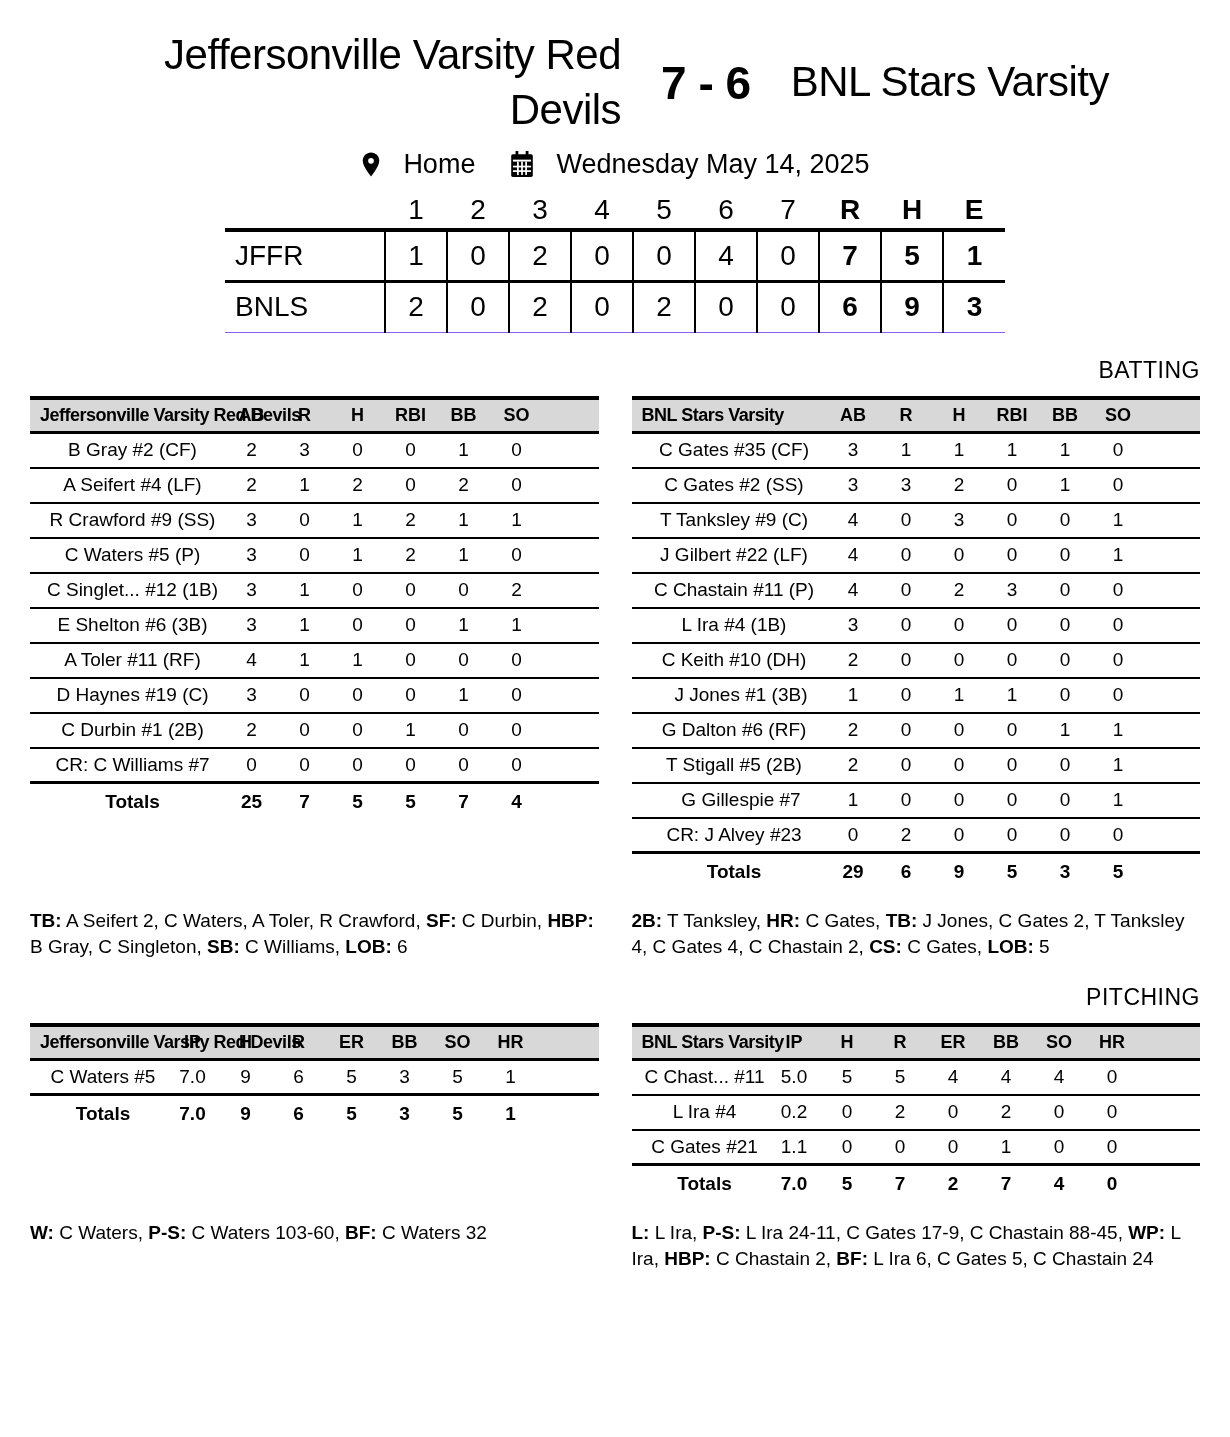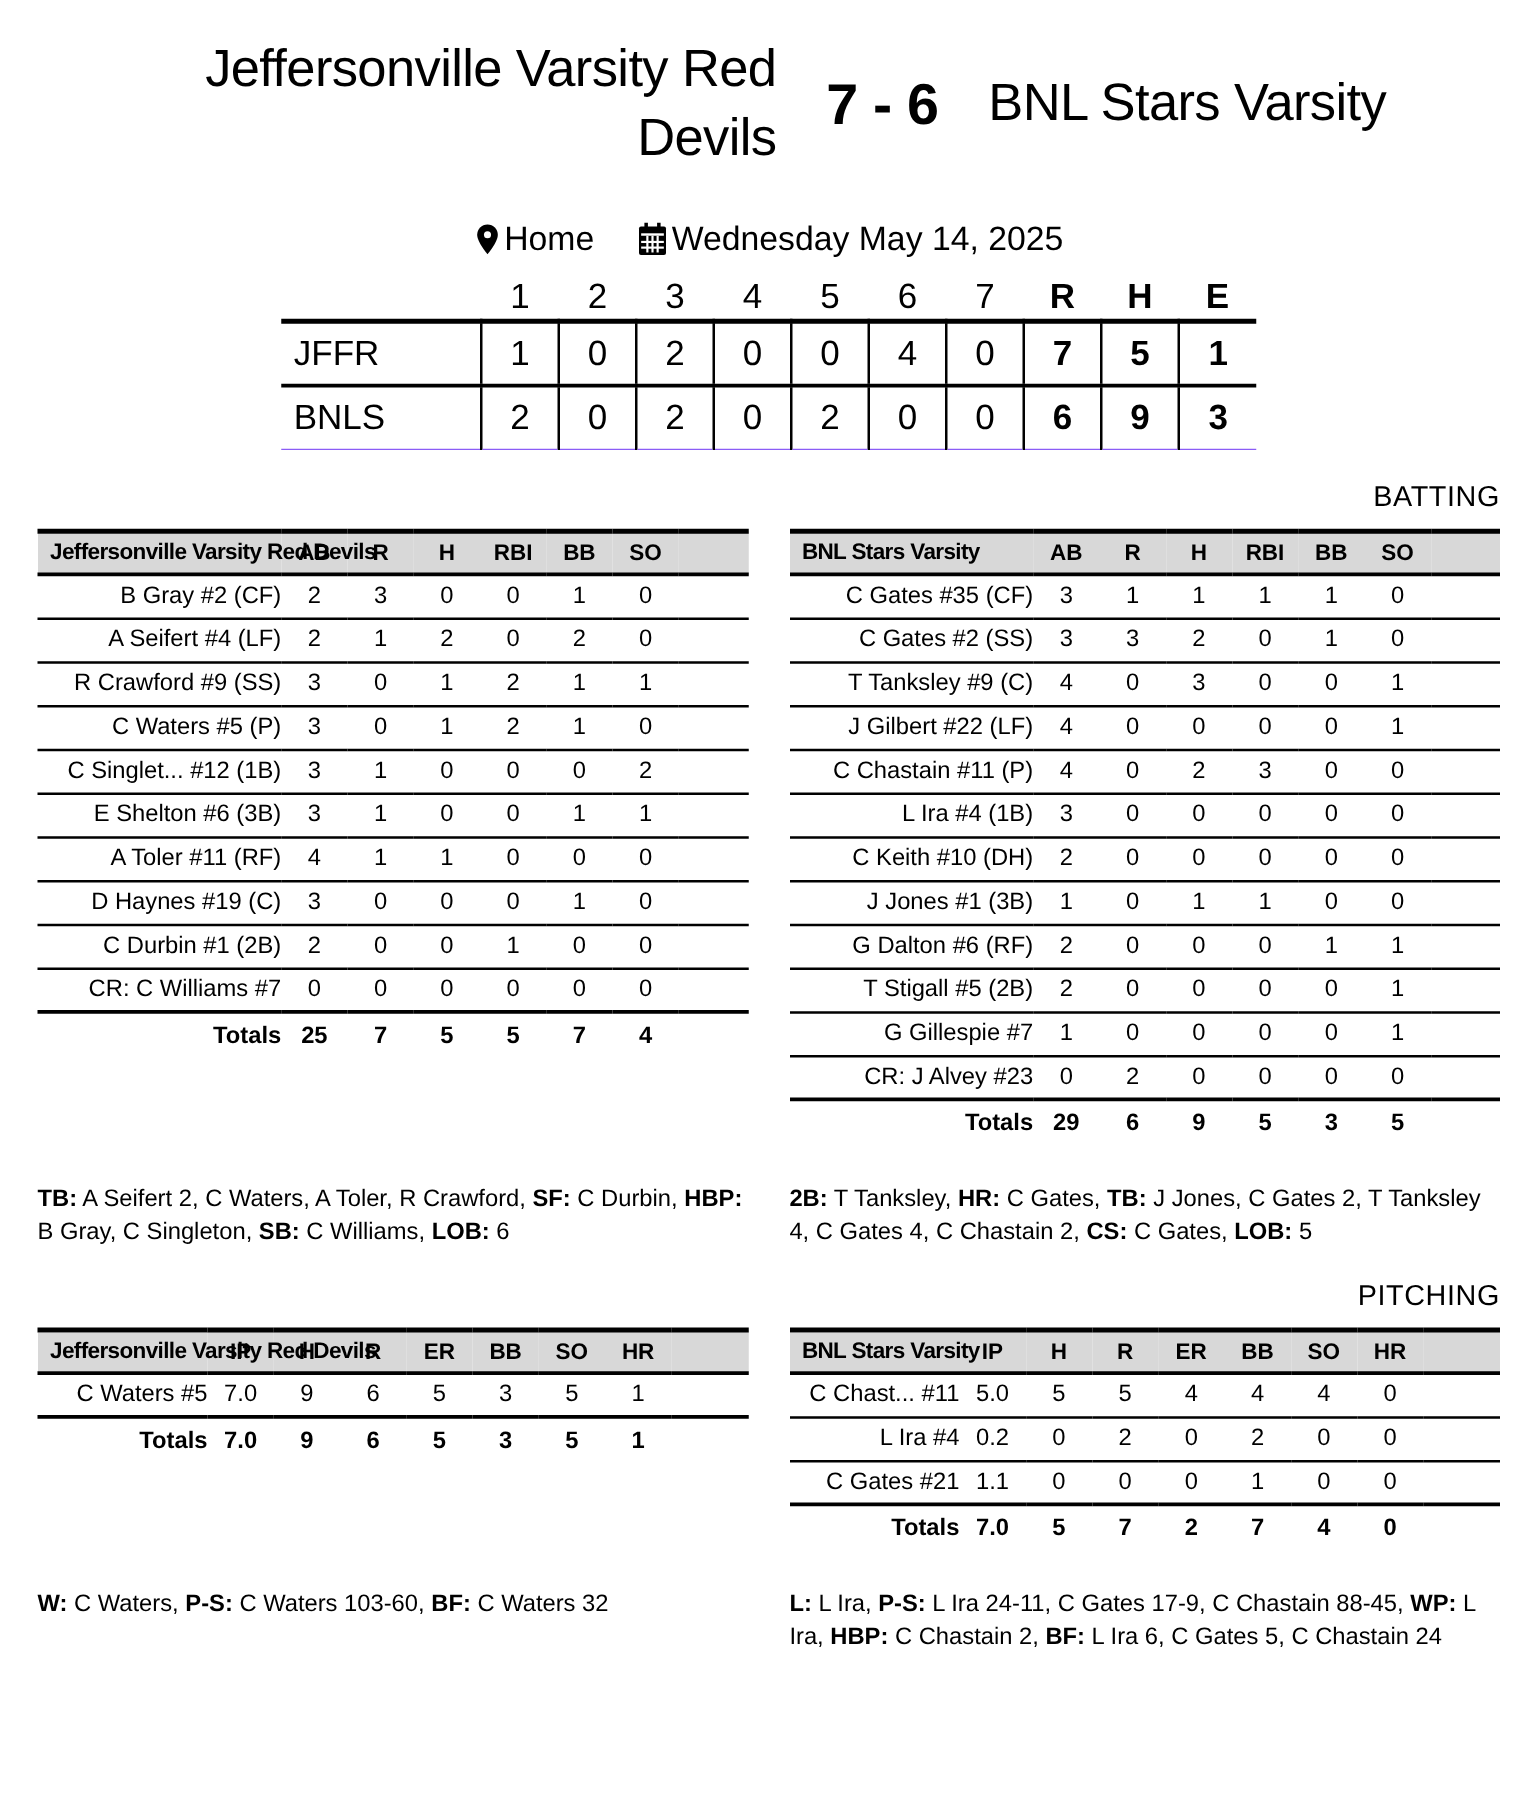--- a/index.html
+++ b/index.html
@@ -14,21 +14,21 @@
 
   
   .scorebar { display:flex; justify-content:center; align-items:center; gap:40px; }
   .team-name { font-size:42px; line-height:1.3; font-weight:400; letter-spacing:-0.5px; }
   .team-left  { max-width:500px; text-align:right; }
   .team-right { text-align:left; white-space:nowrap; }
   .final-score { font-size:46px; font-weight:700; white-space:nowrap; letter-spacing:-0.5px; }
 
   
   .meta { margin-top:12px; display:flex; justify-content:center; align-items:center; gap:34px; font-size:27px; }
-  .meta-item { display:flex; align-items:center; gap:2px;margin-top:27px; }
+  .meta-item { display:flex; align-items:center; gap:21px; }
   .meta-item svg { display:block; }
 
   
   table.linescore { margin:12px auto 0; border-collapse:collapse; table-layout:fixed; width:780px; font-size:28px; }
   .linescore thead th { font-weight:400; height:38px; text-align:center; vertical-align:middle; padding:0; }
   .linescore thead th.bold { font-weight:700; }
   .linescore tbody tr { border-top:3px solid #000; }
   .linescore tbody tr:first-child { border-top:4px solid #000; }
   .linescore tbody tr:last-child { border-bottom:1px solid #8b5cf6; }
   .linescore tbody th { text-align:left; font-weight:400; padding:0 0 0 10px; }
@@ -41,26 +41,26 @@
   
   .two-col { display:grid; grid-template-columns:1fr 1fr; column-gap:33px; row-gap:18px; margin-top:12px; align-items:start; }
 
   table.stat { width:100%; border-collapse:collapse; table-layout:fixed; font-size:19px; border-top:4px solid #000; }
   table.stat thead tr { background:#d8d8d8; }
   table.stat thead th { font-weight:700; font-size:18px; height:35px; padding:0; text-align:center; vertical-align:middle; border-bottom:3px solid #000; }
   table.stat thead th.name-col { text-align:left; position:relative; }
   .name-overlay { position:absolute; left:10px; top:50%; transform:translateY(-50%); white-space:nowrap; font-size:18px; letter-spacing:-0.5px; }
   table.stat tbody tr + tr { border-top:2px solid #000; }
   table.stat tbody td { height:35px; padding:0; text-align:center; vertical-align:middle; }
-  table.stat tbody td.name { text-align:right; padding-left:10px; white-space:nowrap; overflow:hidden; }
+  table.stat tbody td.name { text-align:center; padding-left:10px; white-space:nowrap; overflow:hidden; }
   table.stat tbody td.name.indent { padding-left:24px; }
   table.stat tr.totals { border-top:3px solid #000; font-weight:700; }
   table.stat tr.totals td { height:37px; }
 
-  .summary { font-size:19px; line-height:26px; padding-right:4px;margin-top:12px; }
+  .summary { font-size:19px; line-height:26px; padding-right:4px; }
   .summary b { font-weight:700; }
 </style>
 </head>
 <body>
 
 <header class="scorebar">
   <div class="team-name team-left">Jeffersonville Varsity Red Devils</div>
   <div class="final-score">7 - 6</div>
   <div class="team-name team-right">BNL Stars Varsity</div>
 </header>

